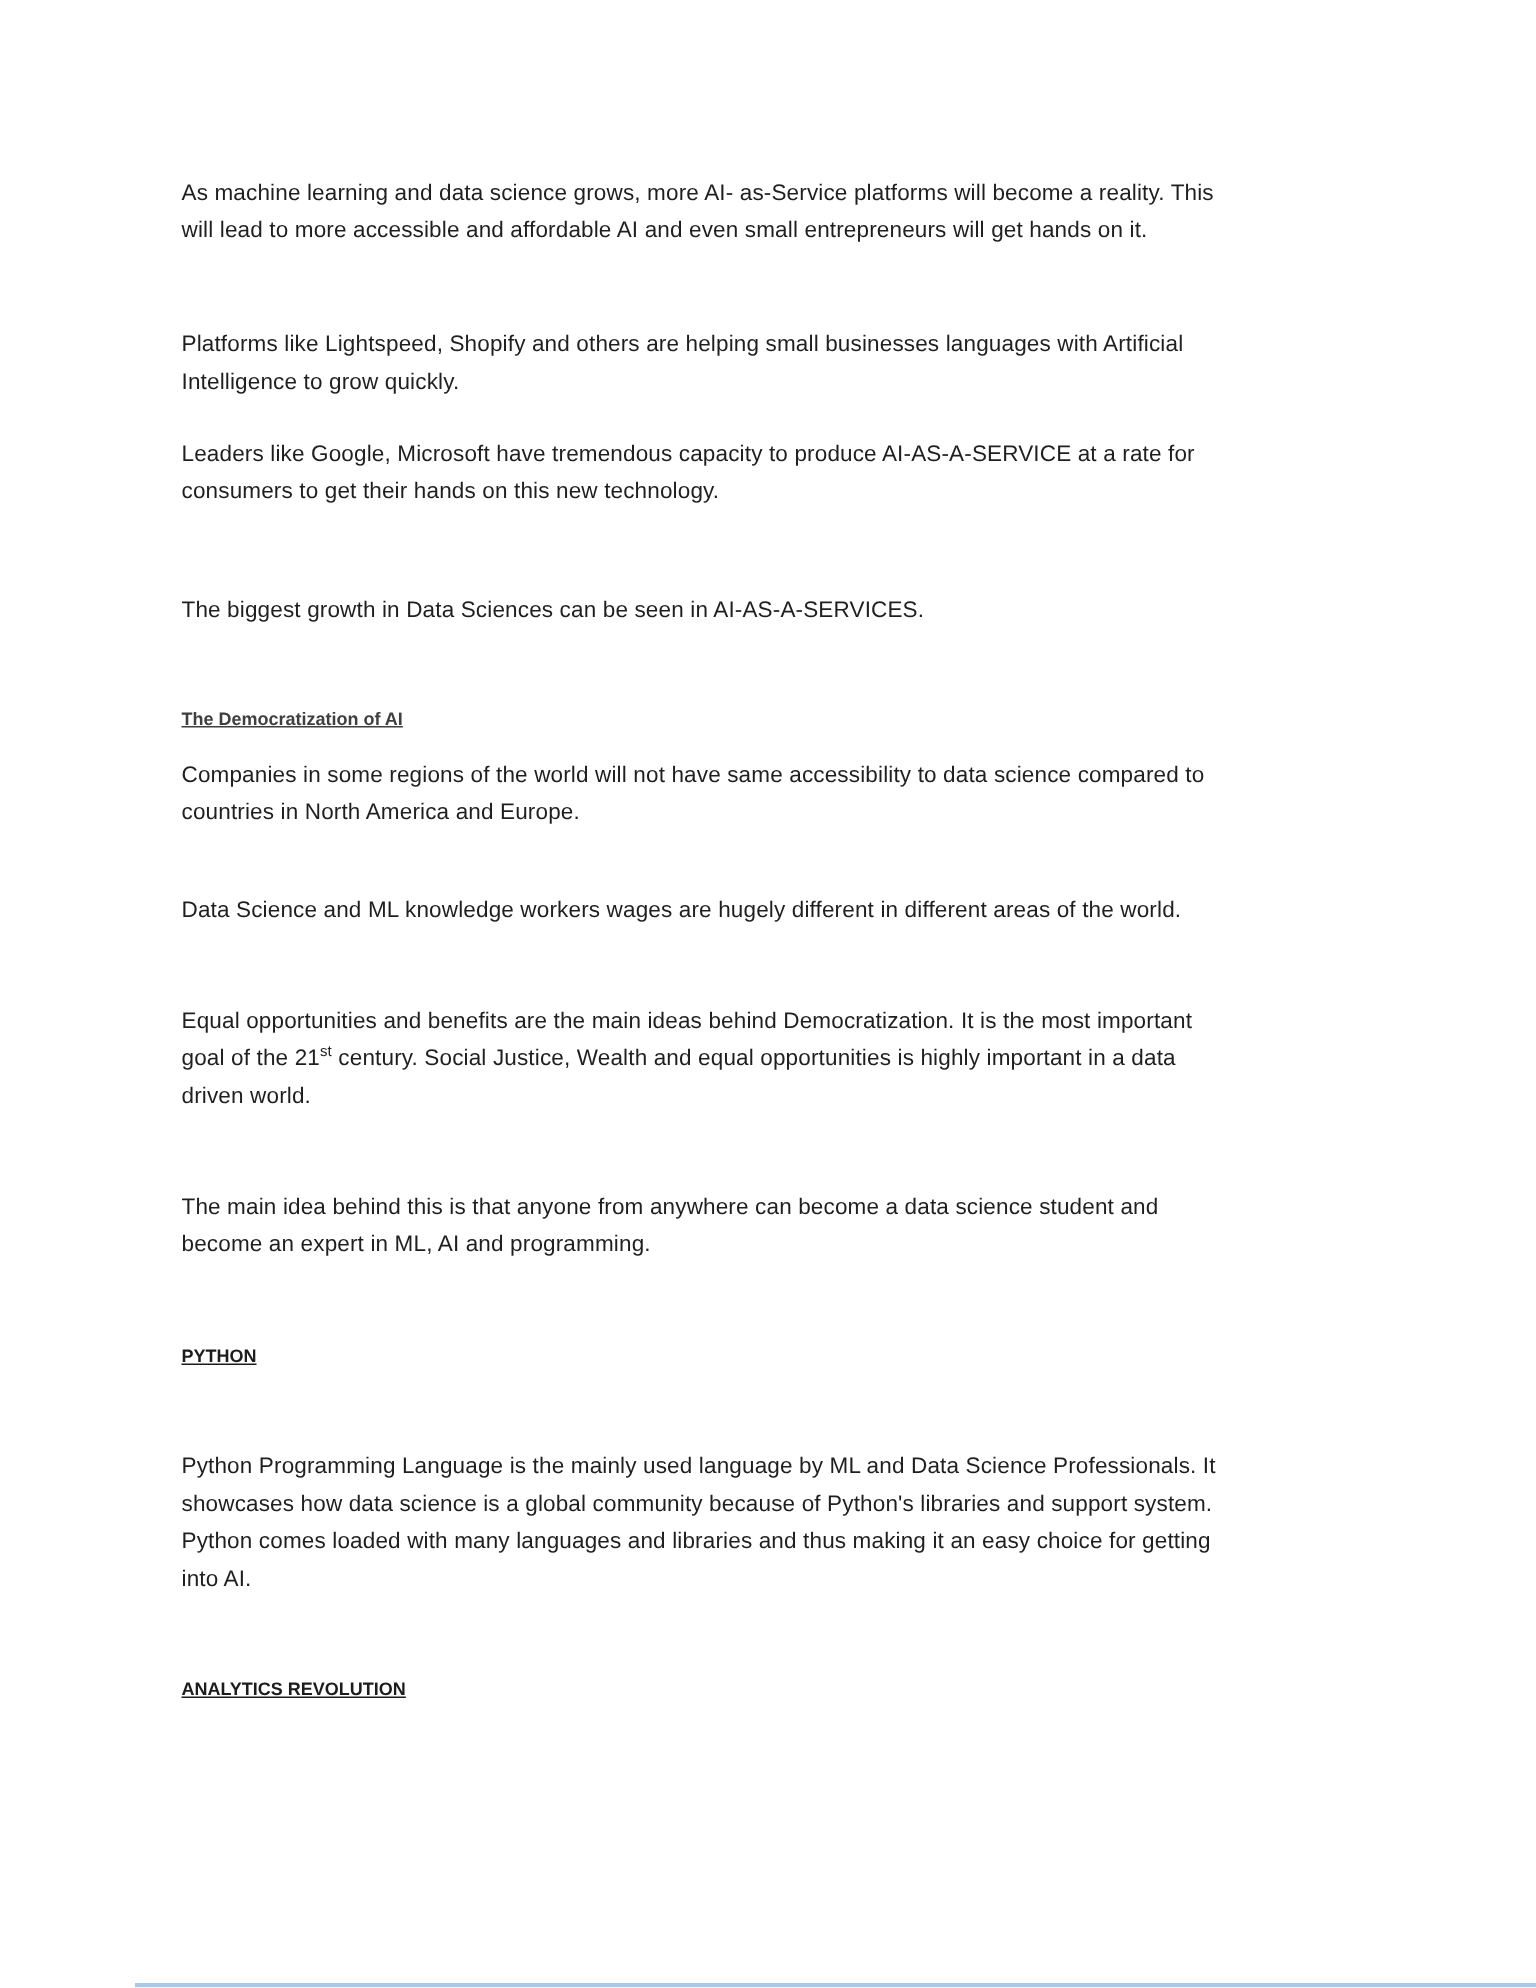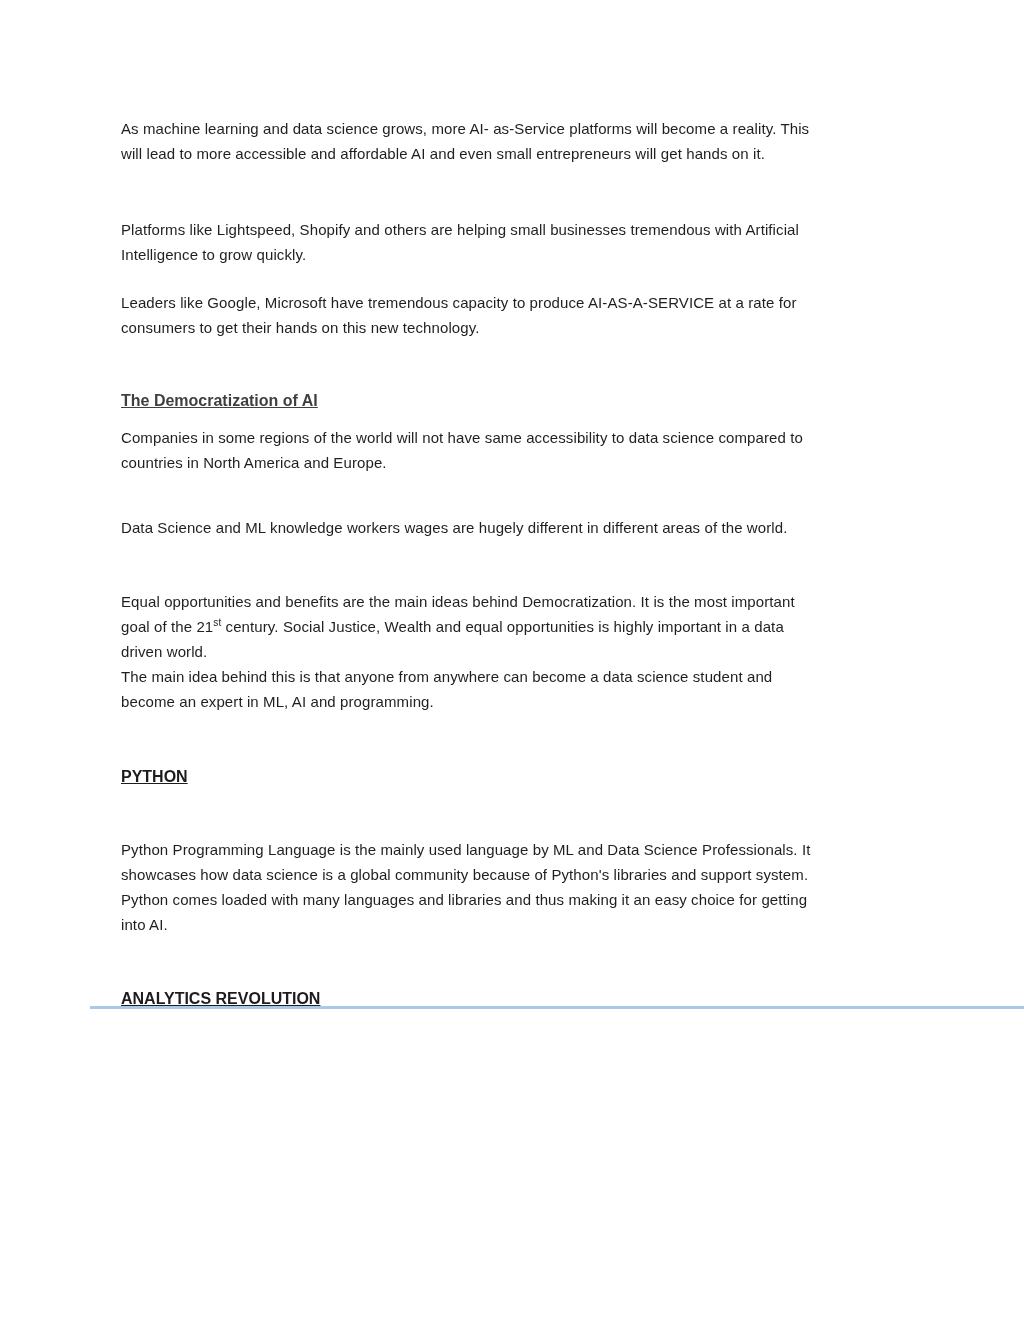--- a/index.html
+++ b/index.html
@@ -3,21 +3,21 @@
 <meta charset="utf-8">
 <style>
   html, body {
     margin: 0;
     padding: 0;
     background: #ffffff;
   }
   .page {
     position: relative;
     width: 1024px;
-    height: 1009px;
+    height: 1325px;
     background: #ffffff;
     overflow: hidden;
     font-family: "Liberation Sans", "DejaVu Sans", sans-serif;
   }
   .doc {
     box-sizing: border-box;
     padding: 116px 0 0 121px;
     width: 1024px;
   }
   .doc p, .doc h2 {
@@ -26,21 +26,21 @@
     width: 810px;
   }
   .body {
     font-size: 15px;
     line-height: 25px;
     color: #1f1f1f;
     white-space: pre-line;
     letter-spacing: 0.1px;
   }
   .heading {
-    font-size: 16px;
+    font-size: 12px;
     line-height: 25px;
     font-weight: bold;
     text-decoration: underline;
     white-space: pre-line;
   }
   .heading-gray { color: #3f3f3f; }
   .heading-black { color: #1c1c1c; }
   sup.sup {
     font-size: 10px;
     line-height: 0;
@@ -58,39 +58,40 @@
 </style>
 </head>
 <body>
 
 <div class="page">
   <div class="doc">
 
     <p class="body" style="margin-top:0">As machine learning and data science grows, more AI- as-Service platforms will become a reality. This
 will lead to more accessible and affordable AI and even small entrepreneurs will get hands on it.</p>
 
-    <p class="body" style="margin-top:51px">Platforms like Lightspeed, Shopify and others are helping small businesses tremendous with Artificial
+    <p class="body" style="margin-top:51px">Platforms like Lightspeed, Shopify and others are helping small businesses languages with Artificial
 Intelligence to grow quickly.</p>
 
     <p class="body" style="margin-top:23px">Leaders like Google, Microsoft have tremendous capacity to produce AI-AS-A-SERVICE at a rate for
 consumers to get their hands on this new technology.</p>
 
+    <p class="body" style="margin-top:54px">The biggest growth in Data Sciences can be seen in AI-AS-A-SERVICES.</p>
 
     <h2 class="heading heading-gray" style="margin-top:48px">The Democratization of AI</h2>
 
     <p class="body" style="margin-top:12px">Companies in some regions of the world will not have same accessibility to data science compared to
 countries in North America and Europe.</p>
 
     <p class="body" style="margin-top:40px">Data Science and ML knowledge workers wages are hugely different in different areas of the world.</p>
 
     <p class="body" style="margin-top:49px"><span>Equal opportunities and benefits are the main ideas behind Democratization. It is the most important
 goal of the 21</span><sup class="sup">st</sup><span> century. Social Justice, Wealth and equal opportunities is highly important in a data
 driven world.</span></p>
 
-    <p class="body" style="">The main idea behind this is that anyone from anywhere can become a data science student and
+    <p class="body" style="margin-top:49px">The main idea behind this is that anyone from anywhere can become a data science student and
 become an expert in ML, AI and programming.</p>
 
     <h2 class="heading heading-black" style="margin-top:50px">PYTHON</h2>
 
     <p class="body" style="margin-top:48px">Python Programming Language is the mainly used language by ML and Data Science Professionals. It
 showcases how data science is a global community because of Python's libraries and support system.
 Python comes loaded with many languages and libraries and thus making it an easy choice for getting
 into AI.</p>
 
     <h2 class="heading heading-black" style="margin-top:49px">ANALYTICS REVOLUTION</h2>

